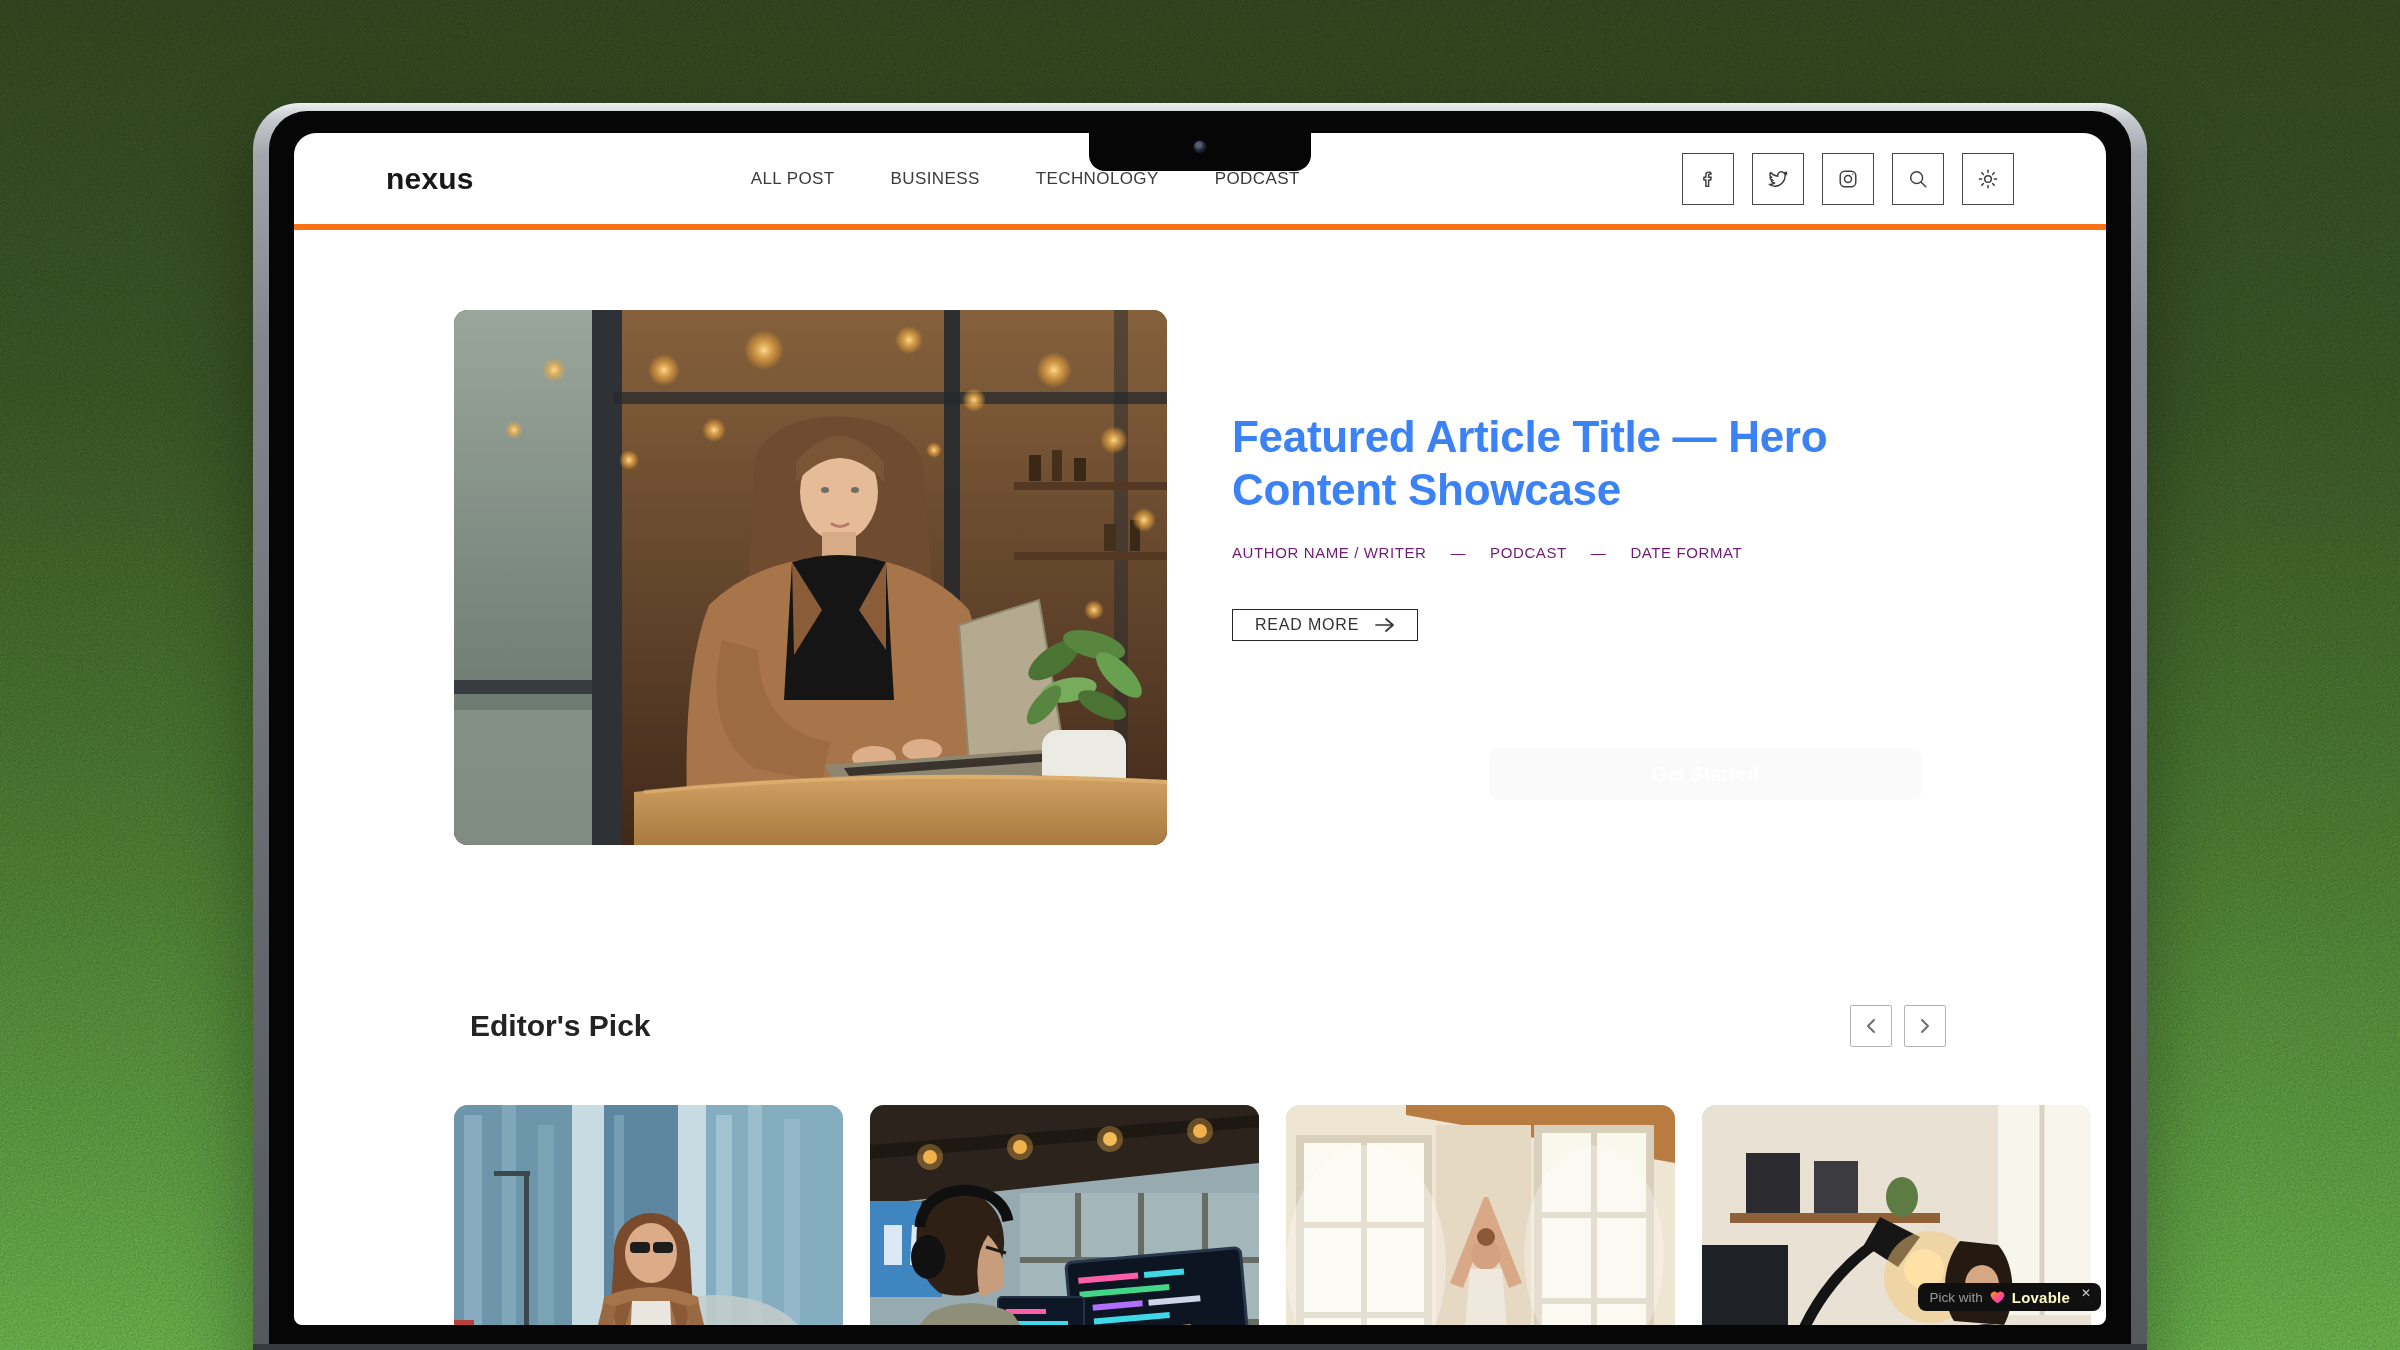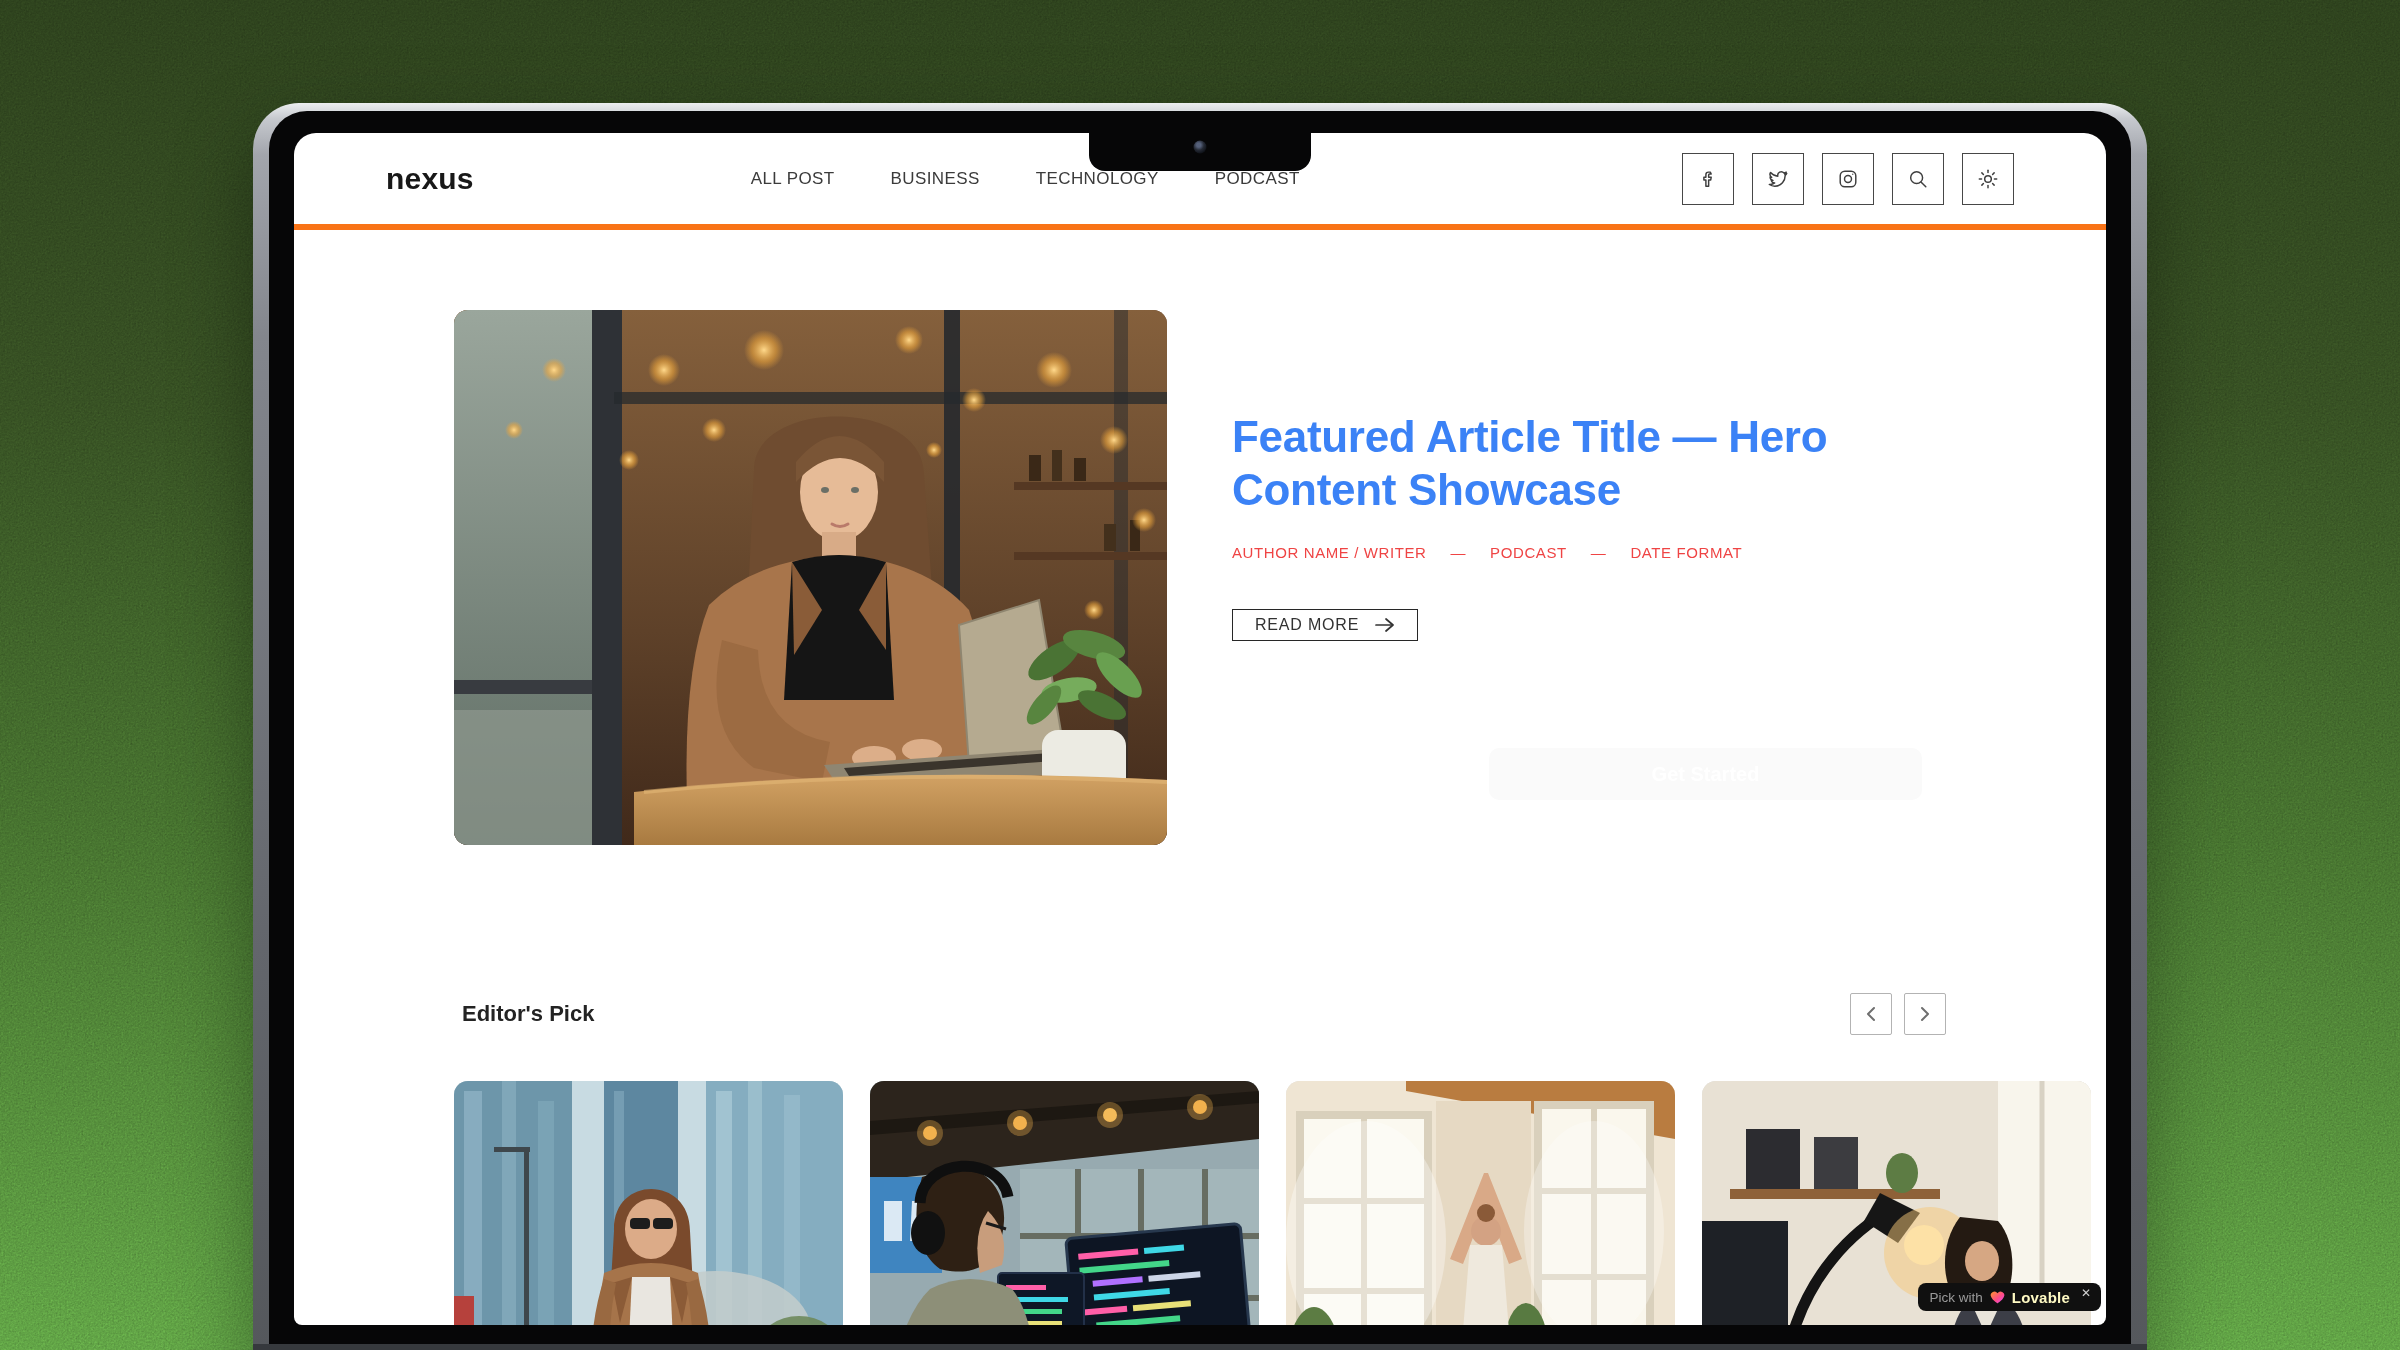--- a/index.html
+++ b/index.html
@@ -32,30 +32,30 @@
   .nav-item{font-size:17px;color:#3b3b3b;letter-spacing:.4px;cursor:pointer;white-space:nowrap;}
   .icons{margin-left:auto;display:flex;gap:18px;}
   .icon-btn{width:52px;height:52px;border:1.5px solid #474747;background:#fff;display:flex;
     align-items:center;justify-content:center;cursor:pointer;box-sizing:border-box;}
   .icon-btn svg{stroke:#3f3f3f;fill:none;stroke-width:1.6;stroke-linecap:round;stroke-linejoin:round;}
   
   .hero{display:flex;padding:0 160px;margin-top:80px;position:relative;}
   .hero-media{width:713px;height:535px;border-radius:14px;overflow:hidden;flex:none;background:#6b4a33;}
   .hero-body{margin-left:65px;padding-top:100px;width:712px;box-sizing:border-box;}
   .hero-title{font-size:44px;line-height:53px;font-weight:700;color:#3b82f6;letter-spacing:-.3px;margin:0;}
-  .hero-meta{display:flex;gap:24px;margin-top:28px;font-size:15px;color:#ef4444;letter-spacing:.6px;align-items:flex-end;}
+  .hero-meta{display:flex;gap:24px;margin-top:28px;font-size:15px;color:#701a75;letter-spacing:.6px;align-items:flex-end;}
   .hero-desc{margin-top:30px;font-size:20px;line-height:35px;color:#6b6b6b;letter-spacing:0;max-width:716px;}
   .read-more{margin-top:48px;display:inline-flex;align-items:center;gap:16px;border:1.5px solid #272727;
     padding:0 22px;height:32px;font-size:16px;letter-spacing:.8px;color:#323232;background:#fff;cursor:pointer;box-sizing:border-box;}
   .read-more svg{stroke:#333;fill:none;stroke-width:1.7;stroke-linecap:round;stroke-linejoin:round;}
   .ghost{position:absolute;left:1195px;top:438px;width:433px;height:52px;border-radius:10px;background:#fafafa;
     color:#ffffff;display:flex;align-items:center;justify-content:center;font-size:20px;font-weight:700;}
   
   .ep-head{display:flex;justify-content:space-between;align-items:center;padding:0 160px;margin-top:148px;}
-  .ep-title{font-size:22px;font-weight:700;color:#232323;margin:8px;}
+  .ep-title{font-size:30px;font-weight:700;color:#232323;margin:16px;}
   .ep-arrows{display:flex;gap:12px;}
   .arrow-btn{width:42px;height:42px;border:1px solid #b3b3b3;border-radius:2px;background:#fff;
     display:flex;align-items:center;justify-content:center;cursor:pointer;box-sizing:border-box;}
   .arrow-btn svg{stroke:#6f6f6f;fill:none;stroke-width:2;stroke-linecap:round;stroke-linejoin:round;}
   .cards{display:flex;gap:27px;padding:0 160px;margin-top:46px;overflow:hidden;}
   .card{width:389px;height:420px;border-radius:14px;overflow:hidden;flex:none;cursor:pointer;background:#ddd;}
   .card svg{display:block;}
   
   .lov{position:absolute;right:5px;bottom:14px;height:28px;background:#101010;border-radius:8px;
     display:flex;align-items:center;gap:7px;padding:0 10px 0 12px;z-index:8;cursor:pointer;}

